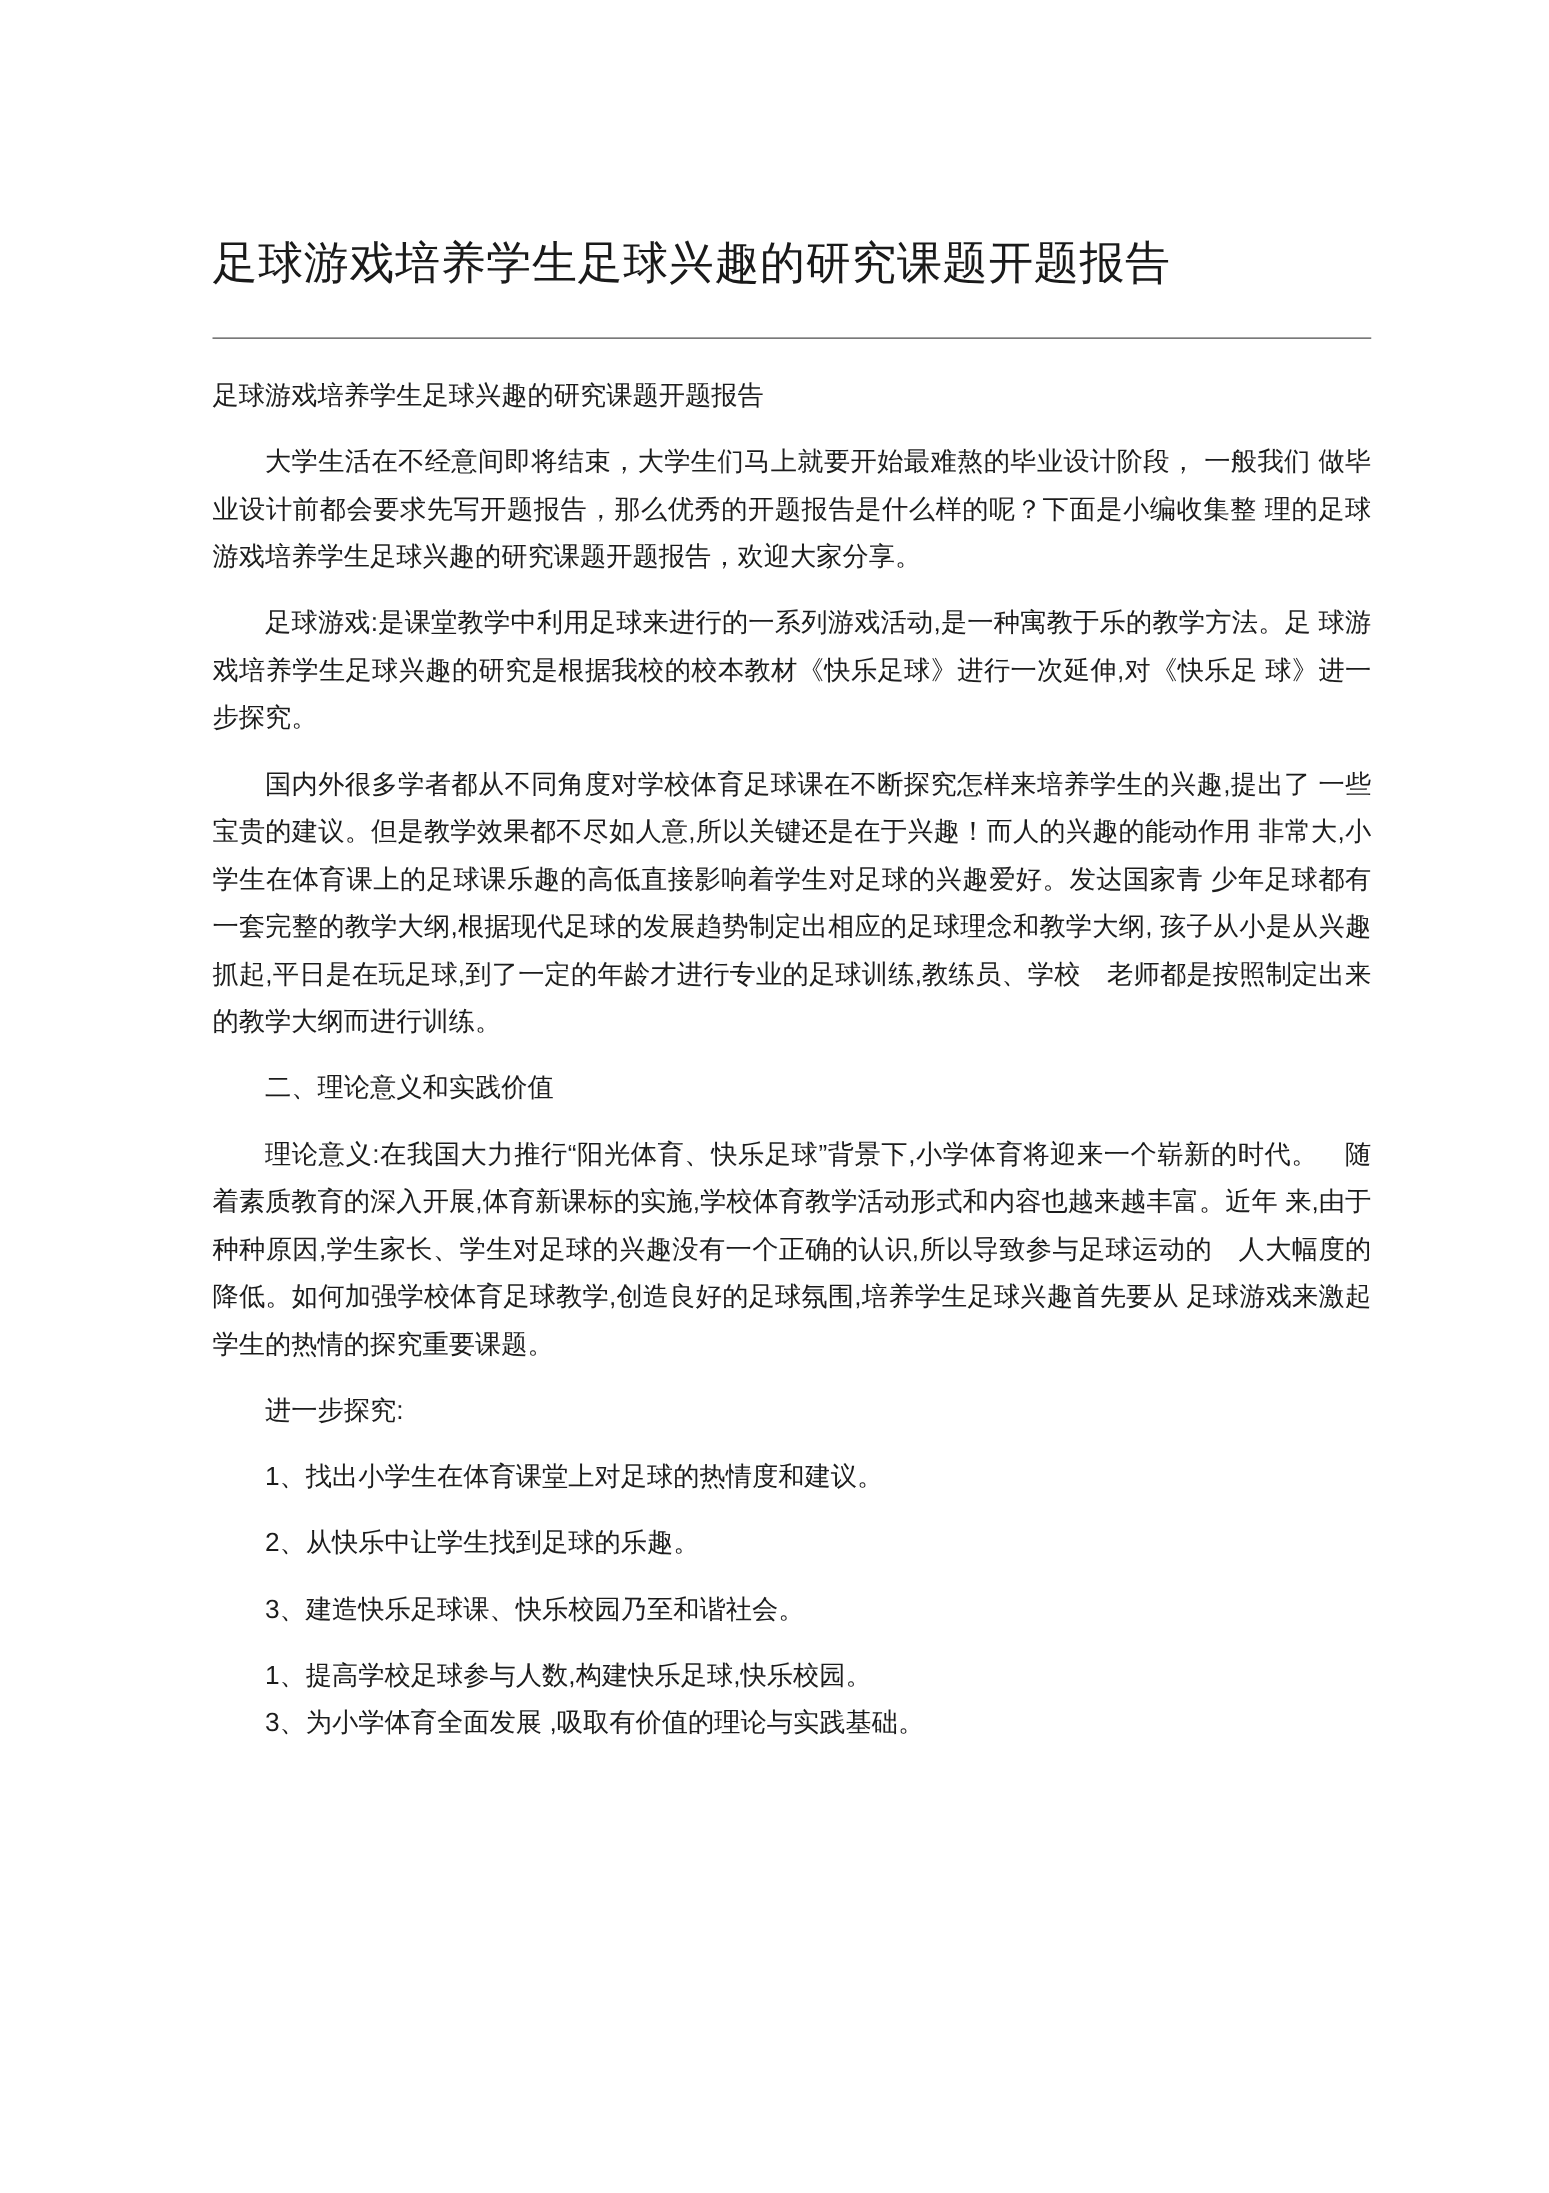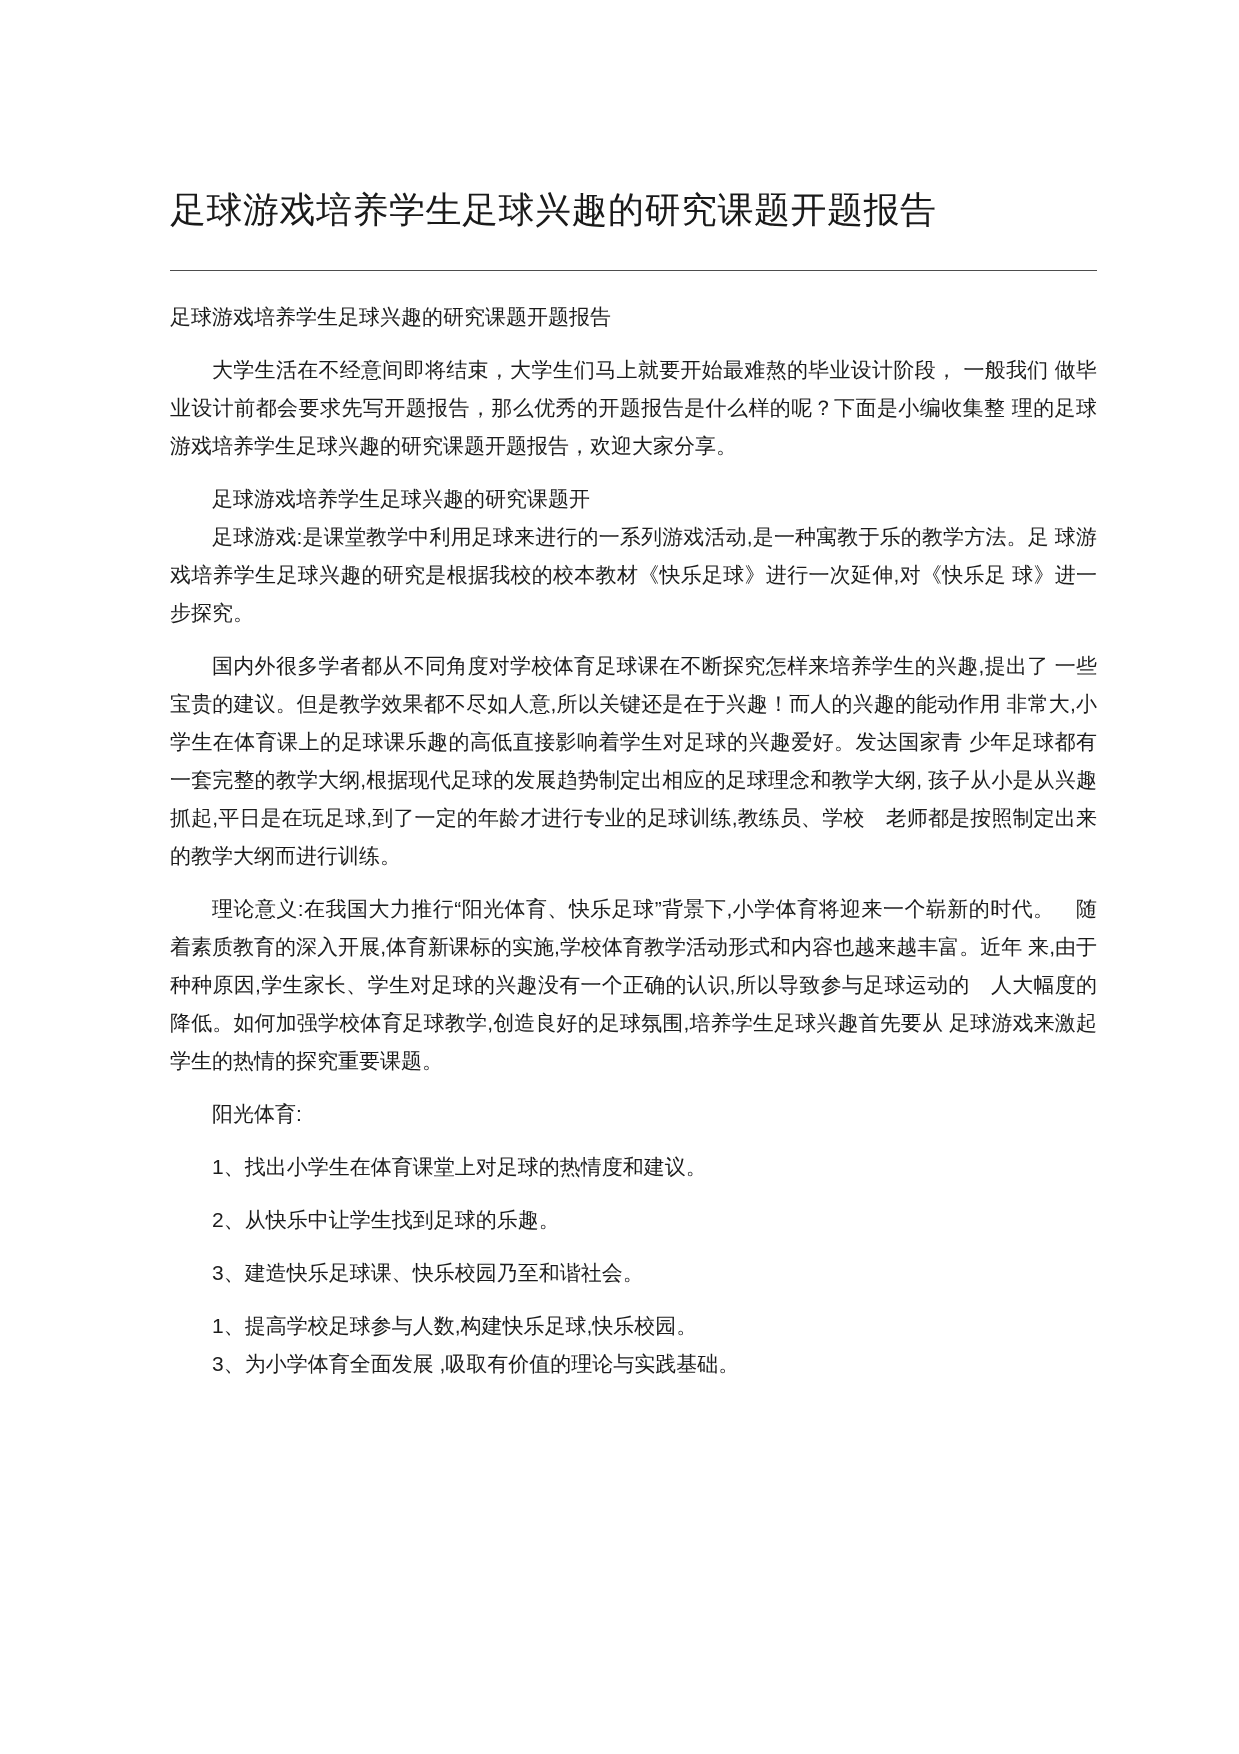--- a/index.html
+++ b/index.html
@@ -54,31 +54,31 @@
   <h1 class="doc-title">足球游戏培养学生足球兴趣的研究课题开题报告</h1>
 
   <hr class="title-divider">
 
   <div class="content">
 
     <p class="p flush">足球游戏培养学生足球兴趣的研究课题开题报告</p>
 
     <p class="p">大学生活在不经意间即将结束，大学生们马上就要开始最难熬的毕业设计阶段， 一般我们 做毕业设计前都会要求先写开题报告，那么优秀的开题报告是什么样的呢？下面是小编收集整 理的足球游戏培养学生足球兴趣的研究课题开题报告，欢迎大家分享。</p>
 
-    <p class="p tight">足球游戏培养学生足球兴趣的研究课题开</p>
 
 
     <p class="p">足球游戏:是课堂教学中利用足球来进行的一系列游戏活动,是一种寓教于乐的教学方法。足 球游戏培养学生足球兴趣的研究是根据我校的校本教材《快乐足球》进行一次延伸,对《快乐足 球》进一步探究。</p>
 
     <p class="p">国内外很多学者都从不同角度对学校体育足球课在不断探究怎样来培养学生的兴趣,提出了 一些宝贵的建议。但是教学效果都不尽如人意,所以关键还是在于兴趣！而人的兴趣的能动作用 非常大,小学生在体育课上的足球课乐趣的高低直接影响着学生对足球的兴趣爱好。发达国家青 少年足球都有一套完整的教学大纲,根据现代足球的发展趋势制定出相应的足球理念和教学大纲, 孩子从小是从兴趣抓起,平日是在玩足球,到了一定的年龄才进行专业的足球训练,教练员、学校　老师都是按照制定出来的教学大纲而进行训练。</p>
 
+    <p class="p">二、理论意义和实践价值</p>
 
     <p class="p">理论意义:在我国大力推行“阳光体育、快乐足球”背景下,小学体育将迎来一个崭新的时代。　随着素质教育的深入开展,体育新课标的实施,学校体育教学活动形式和内容也越来越丰富。近年 来,由于种种原因,学生家长、学生对足球的兴趣没有一个正确的认识,所以导致参与足球运动的　人大幅度的降低。如何加强学校体育足球教学,创造良好的足球氛围,培养学生足球兴趣首先要从 足球游戏来激起学生的热情的探究重要课题。</p>
 
-    <p class="p">阳光体育:</p>
+    <p class="p">进一步探究:</p>
 
     <p class="p">1、找出小学生在体育课堂上对足球的热情度和建议。</p>
 
     <p class="p">2、从快乐中让学生找到足球的乐趣。</p>
 
     <p class="p">3、建造快乐足球课、快乐校园乃至和谐社会。</p>
 
 
     <p class="p tight">1、提高学校足球参与人数,构建快乐足球,快乐校园。</p>
 

